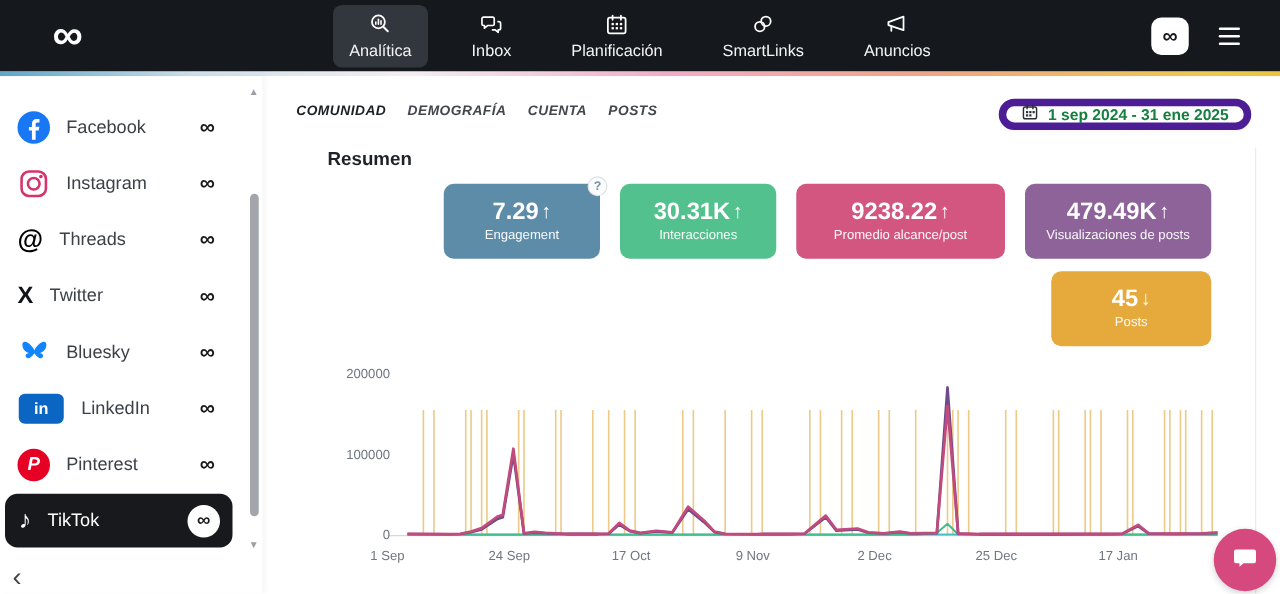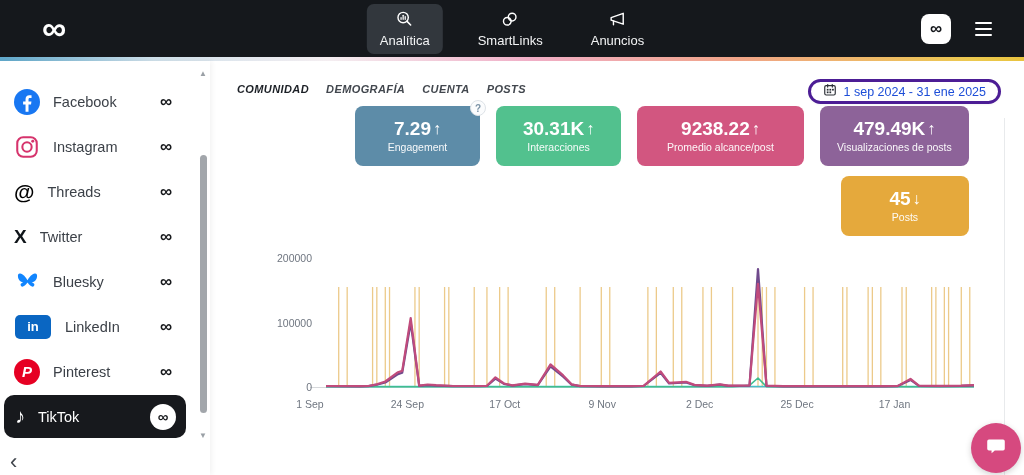--- a/index.html
+++ b/index.html
@@ -40,21 +40,21 @@
   .sb-thumb { position:absolute; top:94px; right:3px; width:7px; height:258px; background:#a2a6ab; border-radius:4px; cursor:pointer; }
   .sb-down { position:absolute; top:370px; right:3px; color:#9aa0a6; font-size:8px; cursor:pointer; }
   .sb-collapse { position:absolute; bottom:2px; left:10px; font-size:22px; color:#41464d; cursor:pointer; line-height:1; }
 
   
   .main { flex:1; position:relative; background:#fff; padding-left:27px; }
   .main-header { display:flex; align-items:center; padding-top:22px; }
   .tabs { display:flex; gap:17px; }
   .tab { font-size:11px; font-weight:600; letter-spacing:.4px; color:#42474e; cursor:pointer;font-style:italic; }
   .tab.active { color:#1c2026; }
-  .date-pill { position:absolute; right:23px; top:18px; height:25px; border:3px solid #4c1d95; border-radius:13px; display:flex; align-items:center; gap:7px; padding:0 12px; font-size:12.5px; font-weight:400; color:#1d4ed8; background:#fff; box-shadow:0 1px 2px rgba(0,0,0,.04); cursor:pointer; }
+  .date-pill { position:absolute; right:23px; top:18px; height:25px; border:6px solid #4c1d95; border-radius:13px; display:flex; align-items:center; gap:7px; padding:0 12px; font-size:12.5px; font-weight:700; color:#15803d; background:#fff; box-shadow:0 1px 2px rgba(0,0,0,.04); cursor:pointer; }
   .section-title { margin-top:24px; margin-left:25px; font-size:15px; font-weight:600; color:#1f2329; }
 
   .cards-wrap { margin-left:118px; margin-top:11px; width:614px; }
   .cards-row { display:flex; gap:16px; }
   .card { height:60px; border-radius:8px; color:#fff; display:flex; flex-direction:column; align-items:center; justify-content:center; position:relative; cursor:default; }
   .card .num { font-size:19px; font-weight:600; line-height:1.1; display:flex; align-items:center; gap:2px; }
   .card .arrow { font-size:16px; font-weight:400; }
   .card .lbl { font-size:10.5px; opacity:.95; margin-top:2px; font-weight:400; white-space:nowrap; }
   .posts-row { display:flex; justify-content:flex-end; margin-top:10px; }
   .help-badge { position:absolute; top:-6px; right:-6px; width:16px; height:16px; border-radius:50%; background:#fbfcfd; border:1px solid #dde2e7; color:#7b93a6; font-size:10px; font-weight:700; display:flex; align-items:center; justify-content:center; cursor:pointer; }
@@ -79,20 +79,47 @@
             <circle cx="10" cy="9" r="6.2" fill="none" stroke="#fff" stroke-width="1.7"></circle>
             <line x1="14.7" y1="13.7" x2="19" y2="18" stroke="#fff" stroke-width="1.9" stroke-linecap="round"></line>
             <g stroke="#fff" stroke-width="1.5" stroke-linecap="round">
               <line x1="7.5" y1="11.2" x2="7.5" y2="9.2"></line>
               <line x1="10" y1="11.2" x2="10" y2="6.4"></line>
               <line x1="12.5" y1="11.2" x2="12.5" y2="8"></line>
             </g>
           </svg>
         </span>
         <div>Analítica</div>
+      </div>
+      <div class="nav-item">
+        <span class="ni">
+          <svg viewBox="0 0 24 24" width="20" height="20" fill="none" stroke="#fff" stroke-width="1.6" stroke-linejoin="round">
+            <path d="M4.2 4.5h8.6a1.6 1.6 0 0 1 1.6 1.6v4.8a1.6 1.6 0 0 1-1.6 1.6H8l-3 2.5v-2.5h-.8a1.6 1.6 0 0 1-1.6-1.6V6.1a1.6 1.6 0 0 1 1.6-1.6Z"></path>
+            <path d="M17.4 8.8h1.5a1.6 1.6 0 0 1 1.6 1.6v4.6a1.6 1.6 0 0 1-1.6 1.6h-.7v2.4l-2.9-2.4h-3.2"></path>
+          </svg>
+        </span>
+        <div>Inbox</div>
+      </div>
+      <div class="nav-item">
+        <span class="ni">
+          <svg viewBox="0 0 24 24" width="20" height="20">
+            <rect x="3.5" y="5" width="17" height="15" rx="2" fill="none" stroke="#fff" stroke-width="1.7"></rect>
+            <line x1="8" y1="3" x2="8" y2="7" stroke="#fff" stroke-width="1.7" stroke-linecap="round"></line>
+            <line x1="16" y1="3" x2="16" y2="7" stroke="#fff" stroke-width="1.7" stroke-linecap="round"></line>
+            <g fill="#fff">
+              <rect x="7" y="10" width="2.2" height="2.2"></rect>
+              <rect x="11" y="10" width="2.2" height="2.2"></rect>
+              <rect x="15" y="10" width="2.2" height="2.2"></rect>
+              <rect x="7" y="14" width="2.2" height="2.2"></rect>
+              <rect x="11" y="14" width="2.2" height="2.2"></rect>
+              <rect x="15" y="14" width="2.2" height="2.2"></rect>
+            </g>
+          </svg>
+        </span>
+        <div>Planificación</div>
       </div>
       <div class="nav-item">
         <span class="ni">
           <svg viewBox="0 0 24 24" width="20" height="20" fill="none" stroke="#fff" stroke-width="1.7">
             <circle cx="9" cy="13.5" r="4.6"></circle>
             <circle cx="14.8" cy="8.5" r="4.6"></circle>
           </svg>
         </span>
         <div>SmartLinks</div>
       </div>
@@ -209,20 +236,21 @@
               <rect x="11" y="10" width="3" height="3" fill="#2a2e35"></rect>
               <rect x="15.5" y="10" width="3" height="3" fill="#2a2e35"></rect>
               <rect x="6.5" y="14.5" width="3" height="3" fill="#2a2e35"></rect>
               <rect x="11" y="14.5" width="3" height="3" fill="#2a2e35"></rect>
             </svg>
         </span>
         <span>1 sep 2024 - 31 ene 2025</span>
       </div>
     </div>
 
+    <div class="section-title">Resumen</div>
 
     <div class="cards-wrap">
       <div class="cards-row" id="cards-row">
           <div class="card" style="background: rgb(93, 140, 168); width: 129px;">
             <div class="num">
               <span>7.29</span>
               <span class="arrow">↑</span>
             </div>
             <div class="lbl">Engagement</div>
             <div class="help-badge">?</div>

